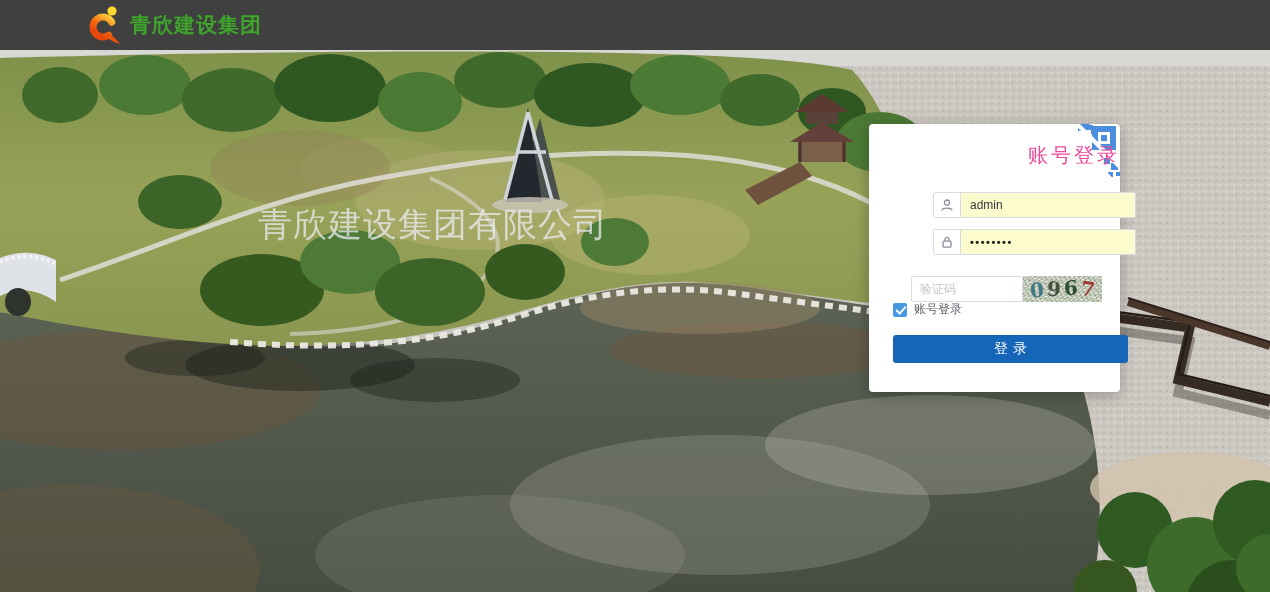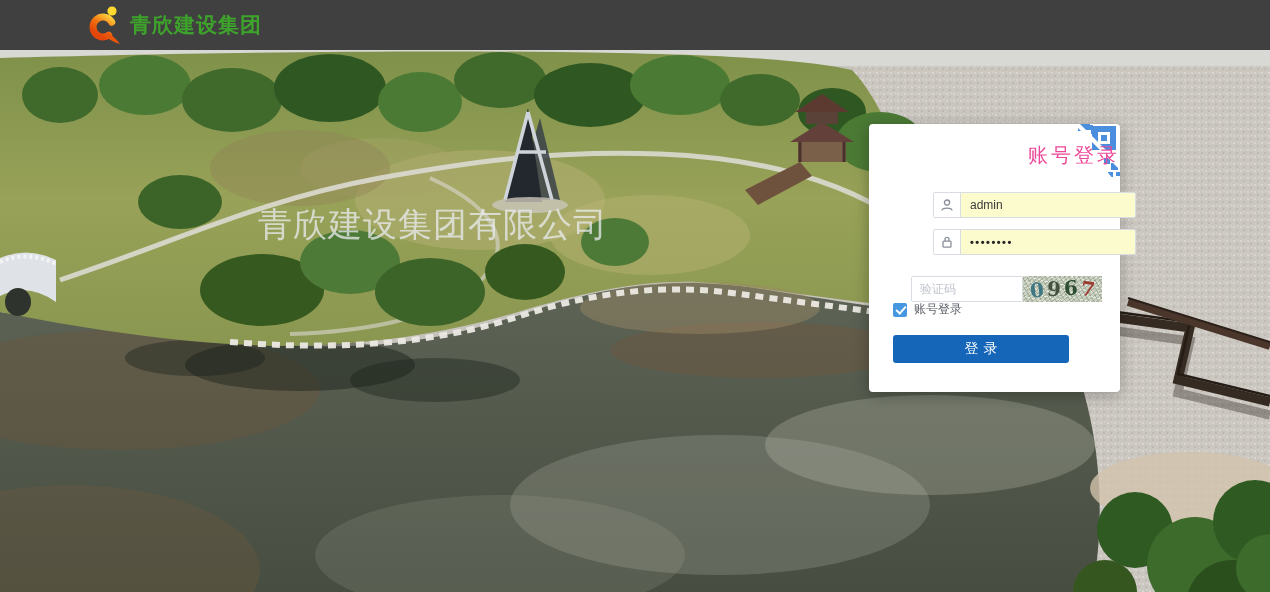--- a/index.html
+++ b/index.html
@@ -54,21 +54,21 @@
   .cd3 { color:#9c3b33; transform:rotate(8deg); }
 
   .remember-row { position:absolute; left:24px; top:178px; height:15px;
                   display:flex; align-items:center; gap:7px; }
   .checkbox { width:14px; height:14px; background:#4697e0; border-radius:2px;
               position:relative; cursor:pointer; flex:none; }
   .checkbox::after { content:""; position:absolute; left:4.5px; top:1.5px; width:4px; height:8px;
                      border:solid #fff; border-width:0 2px 2px 0; transform:rotate(42deg); }
   .remember-label { font-size:12px; color:#5b5e66; cursor:pointer; }
 
-  .login-btn { position:absolute; left:24px; top:211px; width:176px; height:28px;
+  .login-btn { position:absolute; left:24px; top:211px; width:235px; height:28px;
                background:#1566b8; border:none; border-radius:3px; color:#fff;
                font-size:14px; letter-spacing:5px; text-indent:5px; cursor:pointer;
                font-family:"Liberation Sans",sans-serif; }
 </style>
 </head>
 <body>
 
 <div class="header">
   <span style="display:flex;">
     <svg width="34" height="40" viewBox="0 0 34 40">

